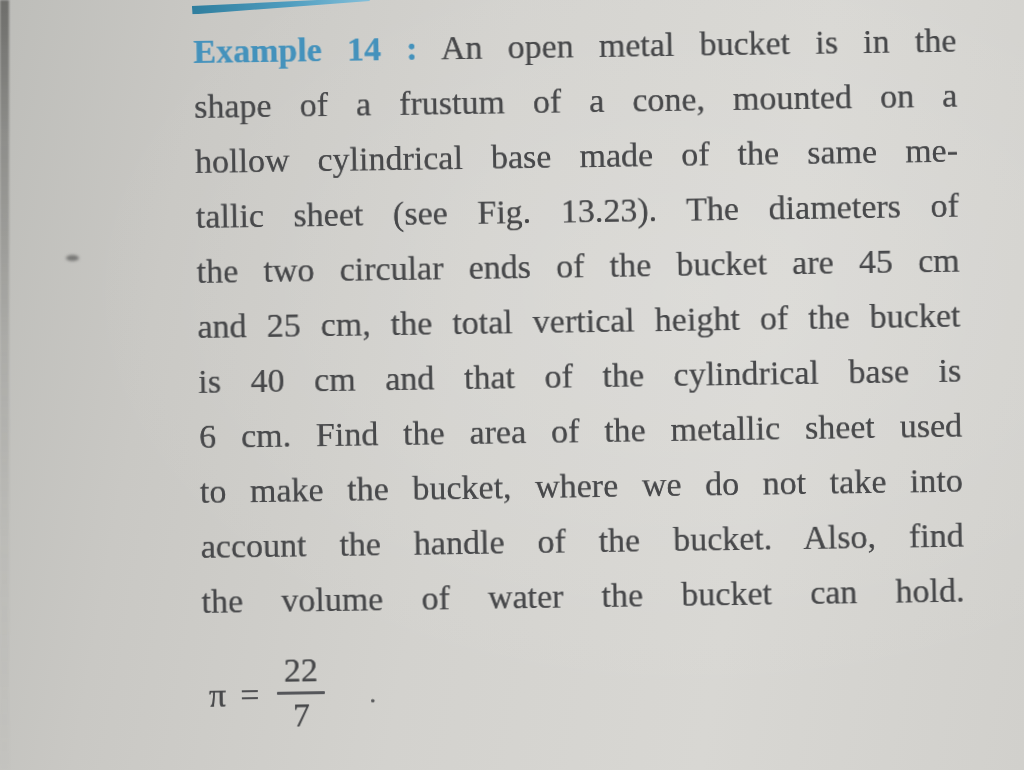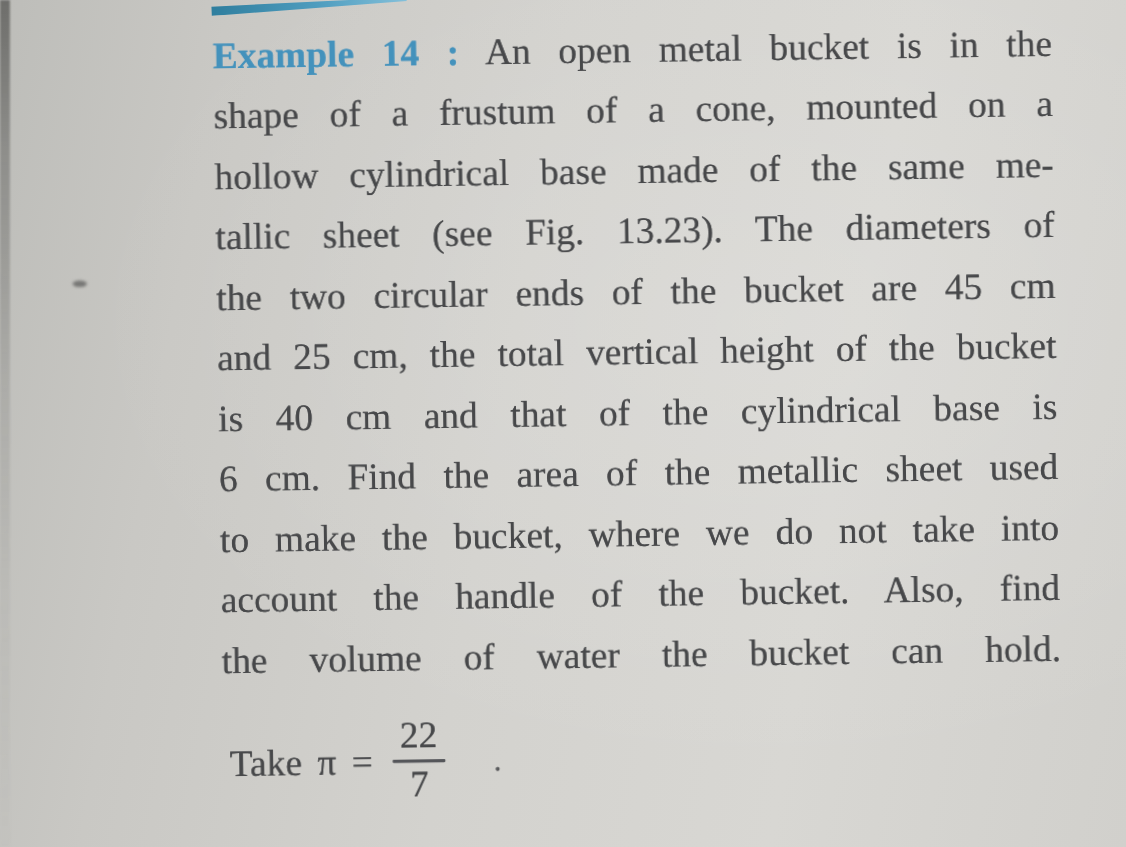--- a/index.html
+++ b/index.html
@@ -127,21 +127,20 @@
     <div class="line">tallic sheet (see Fig. 13.23). The diameters of</div>
     <div class="line">the two circular ends of the bucket are 45 cm</div>
     <div class="line">and 25 cm, the total vertical height of the bucket</div>
     <div class="line">is 40 cm and that of the cylindrical base is</div>
     <div class="line">6 cm. Find the area of the metallic sheet used</div>
     <div class="line">to make the bucket, where we do not take into</div>
     <div class="line">account the handle of the bucket. Also, find</div>
     <div class="line">the volume of water the bucket can hold.</div>
 
     <div class="formula">
-      <span>Take</span>
       <span>π</span>
       <span>=</span>
       <span class="frac">
         <span class="num">22</span>
         <span class="bar"></span>
         <span class="den">7</span>
       </span>
       <span class="period">.</span>
     </div>
 

